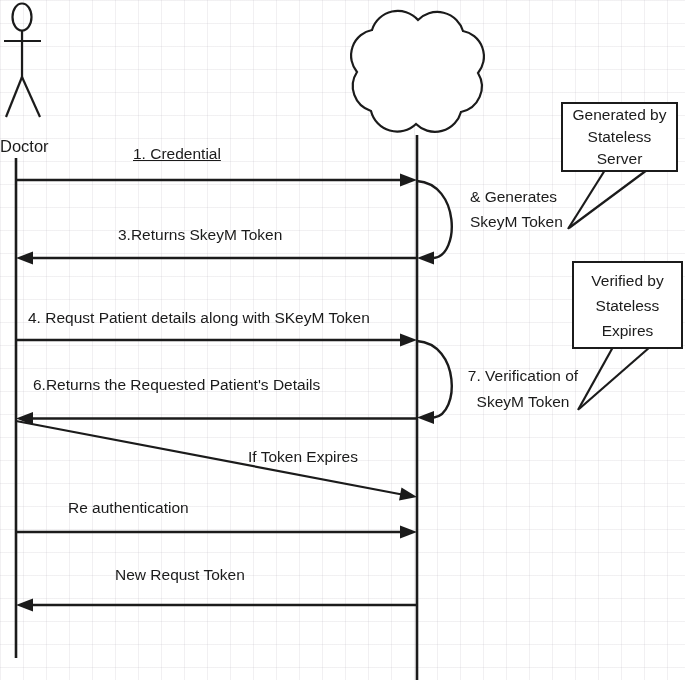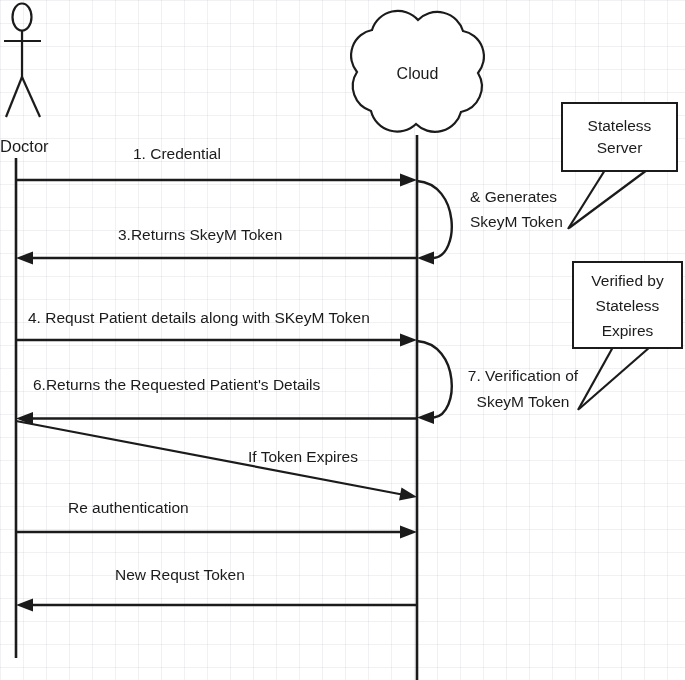--- a/index.html
+++ b/index.html
@@ -135,40 +135,40 @@
         <line x1="647" y1="170" x2="569" y2="228"></line>
       </g>
       <g>
         <line x1="613" y1="347" x2="578" y2="410"></line>
         <line x1="650" y1="347" x2="579" y2="409"></line>
       </g>
     </g>
   </svg>
 
   <div class="lbl doctor-lbl" style="left:0px;top:137px;">Doctor</div>
-  <div class="lbl cloud-lbl">Cloud</div>
 
-  <div class="lbl" style="left:133px;top:144px;">1. Credential</div>
+  <div class="lbl" style="left:133px;top:144px;text-decoration:underline;">1. Credential</div>
   <div class="lbl" style="left:118px;top:225px;">3.Returns SkeyM Token</div>
   <div class="lbl" style="left:28px;top:308px;">4. Requst Patient details along with SKeyM Token</div>
   <div class="lbl" style="left:33px;top:375px;">6.Returns the Requested Patient's Details</div>
   <div class="lbl" style="left:248px;top:447px;">If Token Expires</div>
   <div class="lbl" style="left:68px;top:498px;">Re authentication</div>
   <div class="lbl" style="left:115px;top:565px;">New Requst Token</div>
 
   <div class="note" style="left:470px;top:184px;">
     <div>&amp; Generates</div>
     <div>SkeyM Token</div>
   </div>
   <div class="note note-center" style="left:458px;top:363px;width:130px;line-height:26px;">
     <div>7. Verification of</div>
     <div>SkeyM Token</div>
   </div>
 
   <div class="callout" style="left:561px;top:102px;width:117px;height:70px;">
+    <div class="cl-line">Generated by</div>
     <div class="cl-line">Stateless Server</div>
   </div>
   <div class="callout callout2" style="left:572px;top:261px;width:111px;height:88px;">
     <div class="cl-line">Verified by</div>
     <div class="cl-line">Stateless</div>
     <div class="cl-line">Expires</div>
   </div>
 
 </div>
 

